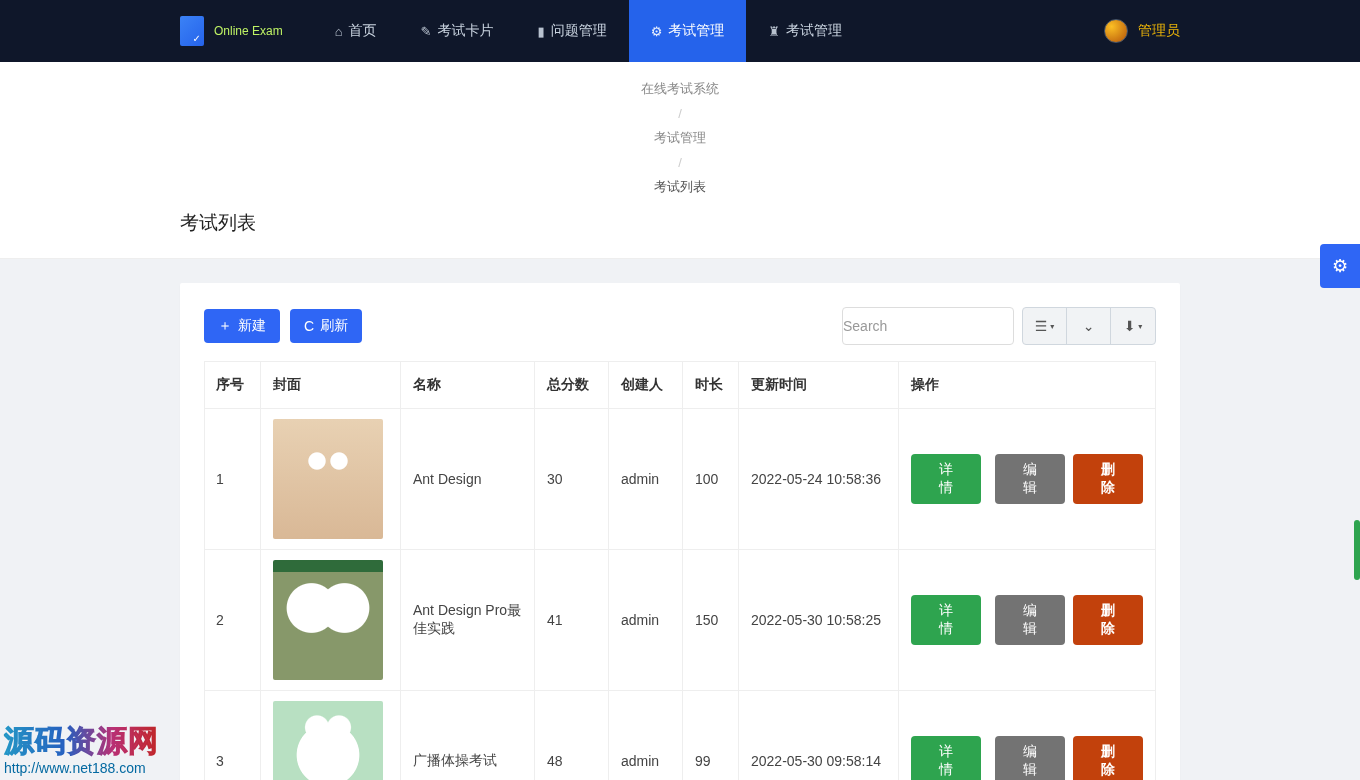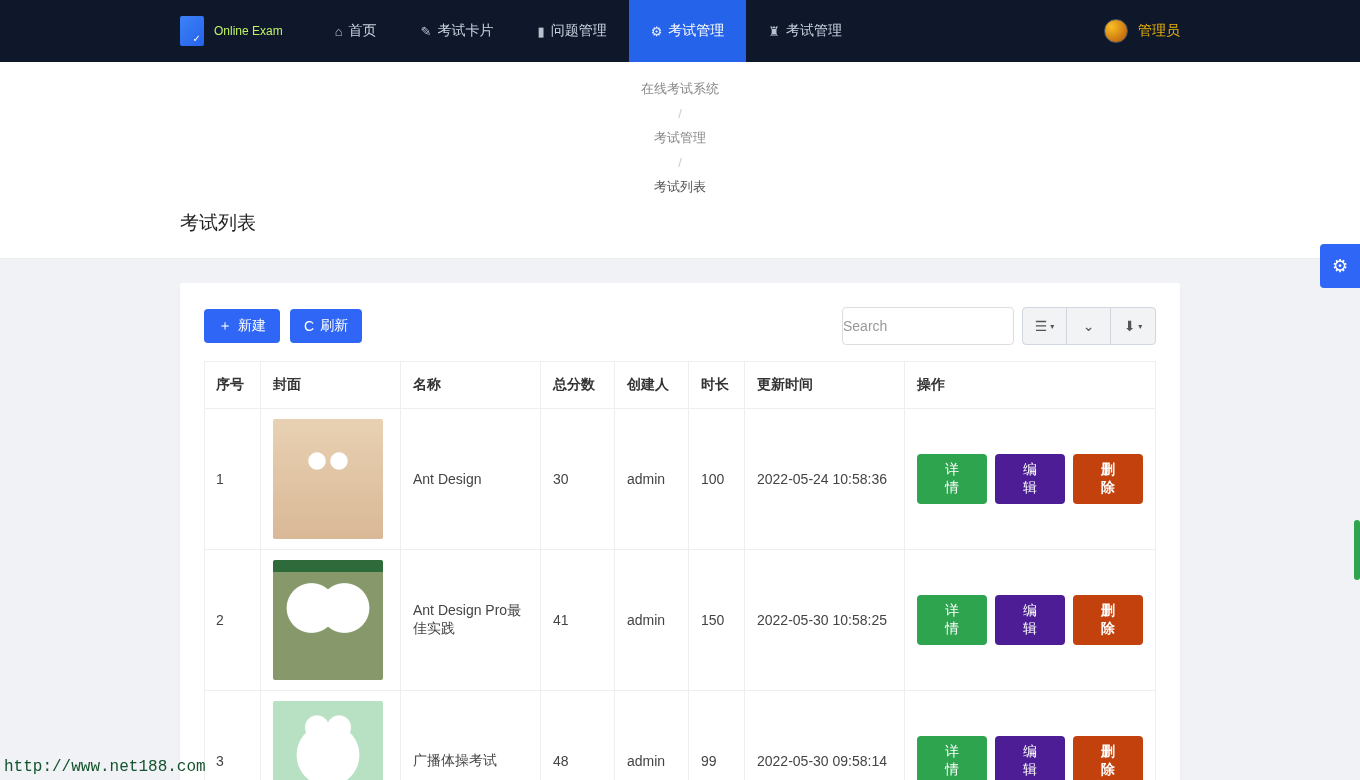--- a/index.html
+++ b/index.html
@@ -46,30 +46,30 @@
 th { font-weight: 600; color: #333; background: #fff; }
 th:first-child, td:first-child { padding-left: 11px; }
 td.cover-cell { padding: 10px 12px; }
 .cover { width: 110px; height: 120px; object-fit: cover; display: block; border-radius: 2px; }
 .cover-1 { background: radial-gradient(circle at 40% 35%, #fff 0 8%, transparent 9%), radial-gradient(circle at 60% 35%, #fff 0 8%, transparent 9%), radial-gradient(circle at 40% 35%, #5b3a29 0 4%, transparent 5%), radial-gradient(circle at 60% 35%, #5b3a29 0 4%, transparent 5%), linear-gradient(180deg,#e8d1b3,#d9b896); }
 .cover-2 { background: radial-gradient(circle at 35% 40%, #fff 0 24%, transparent 25%), radial-gradient(circle at 65% 40%, #fff 0 24%, transparent 25%), linear-gradient(180deg,#2f6b3a 0 10%,#87986a 10% 100%); }
 .cover-3 { background: radial-gradient(circle at 50% 45%, #fff 0 36%, transparent 37%), radial-gradient(circle at 40% 22%, #fff 0 10%, transparent 11%), radial-gradient(circle at 60% 22%, #fff 0 10%, transparent 11%), #b8e0c2; }
 .actions { display: flex; gap: 8px; }
 .abtn { padding: 7px 28px; border-radius: 4px; color: #fff; font-size: 14px; border: none; cursor: pointer; }
 .abtn-green { background: #2ea44f; }
-.abtn-cyan { background: #4c1d95; }
+.abtn-cyan { background: #737373; margin-left: 6px; }
 .abtn-red { background: #c2410c; font-weight: bold; }
 
 
 .settings-fab { position: fixed; right: 0; top: 244px; width: 40px; height: 44px; background: #2f66f5; color: #fff; display: flex; align-items: center; justify-content: center; border-radius: 4px 0 0 4px; font-size: 18px; cursor: pointer; }
 
 
 .watermark { position: fixed; left: 4px; bottom: 4px; font-family: "SimSun", serif; }
 .wm-top { font-size: 30px; font-weight: 700; background: linear-gradient(90deg,#2bb1e8,#2d6fe0 40%,#d93a8a 70%,#e02d2d); -webkit-background-clip: text; background-clip: text; color: transparent; -webkit-text-stroke: 1px rgba(0,0,0,0.15); letter-spacing: 1px; }
-.wm-url { font-size: 16px; color: #14532d; font-family: Liberation Mono, monospace; margin-top: -2px; }
+.wm-url { font-size: 14px; color: #0369a1; font-family: Liberation Sans, sans-serif; margin-top: -2px; }
 
 
 .scroll-accent { position: fixed; right: 0; bottom: 200px; width: 6px; height: 60px; background: #2ea44f; border-radius: 3px; }
 </style>
 </head>
 <body>
 
 <div class="header">
   <div class="logo-wrap">
     <div class="logo-icon"></div>
@@ -216,14 +216,15 @@
   </div>
 </div>
 
 <div class="settings-fab">
   <span>⚙</span>
 </div>
 
 <div class="scroll-accent"></div>
 
 <div class="watermark">
+  <div class="wm-top">源码资源网</div>
   <div class="wm-url">http://www.net188.com</div>
 </div>
 
 </body></html>

